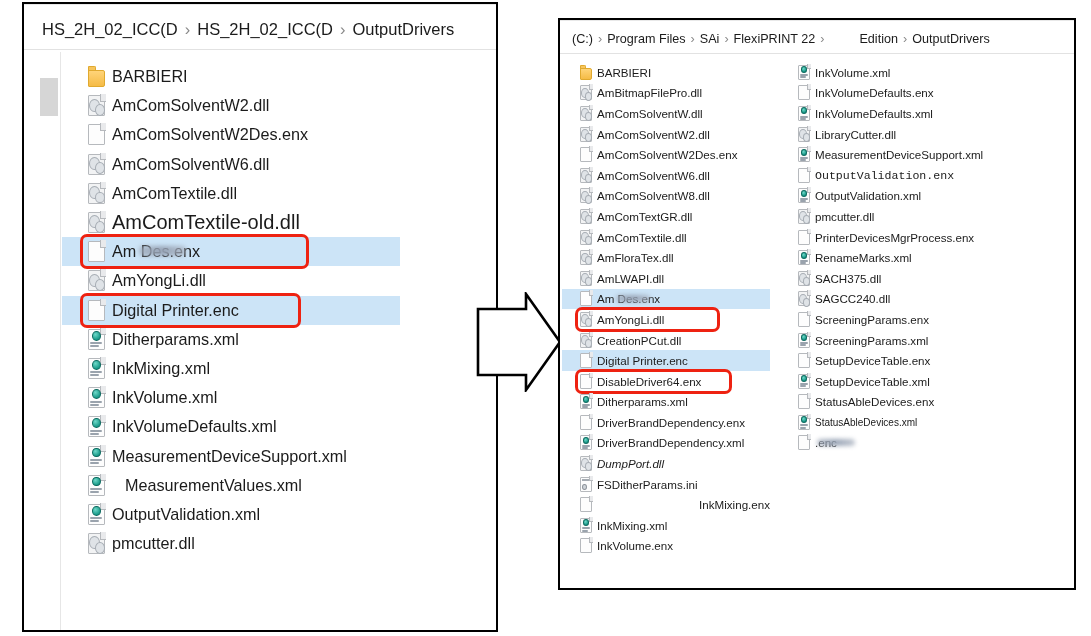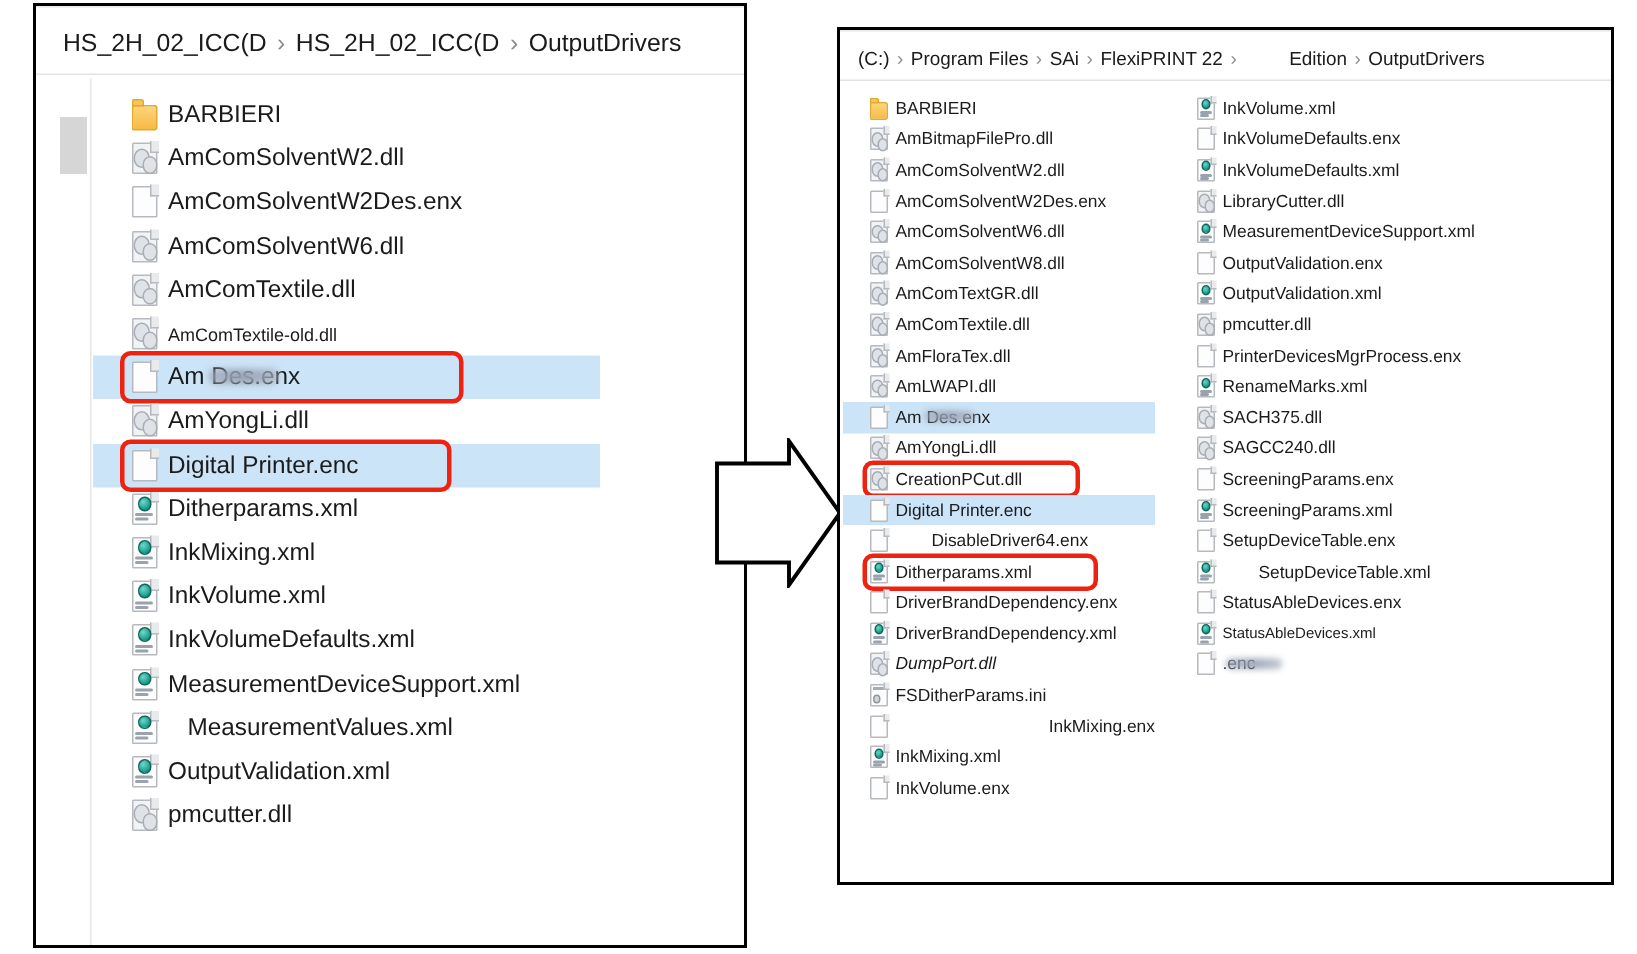--- a/index.html
+++ b/index.html
@@ -160,21 +160,21 @@
           </span>
           <span class="lbl" style="font-size: 16.2px;">AmComTextile.dll</span>
         </div>
         <div class="row" style="height: 29.2px; width: 338px; padding-left: 26px;">
           <span class="ic dll" style="width: 17px; height: 21px; margin-right: 7px;">
             <span class="page"></span>
             <span class="fold"></span>
             <span class="g1"></span>
             <span class="g2"></span>
           </span>
-          <span class="lbl" style="font-size: 12px;">AmComTextile-old.dll</span>
+          <span class="lbl" style="font-size: 20px;">AmComTextile-old.dll</span>
         </div>
         <div class="row sel" style="height: 29.2px; width: 338px; padding-left: 26px;">
           <span class="ic blank" style="width: 17px; height: 21px; margin-right: 7px;">
             <span class="page"></span>
             <span class="fold"></span>
           </span>
           <span class="lbl" style="font-size: 16.2px;">Am           Des.enx</span>
           <span class="smudge" style="left: 77px; top: 9px; width: 47px; height: 10px;"></span>
         </div>
         <div class="ringbox" style="left: 18px; top: 172.2px; width: 229px; height: 35px;"></div>
@@ -322,20 +322,29 @@
           </span>
           <span class="lbl" style="font-size: 11.6px;">AmBitmapFilePro.dll</span>
         </div>
         <div class="row" style="height: 20.6px; width: 208px; padding-left: 18px;">
           <span class="ic dll" style="width: 12px; height: 15px; margin-right: 5px;">
             <span class="page"></span>
             <span class="fold"></span>
             <span class="g1"></span>
             <span class="g2"></span>
           </span>
+          <span class="lbl" style="font-size: 11.6px;">AmComSolventW.dll</span>
+        </div>
+        <div class="row" style="height: 20.6px; width: 208px; padding-left: 18px;">
+          <span class="ic dll" style="width: 12px; height: 15px; margin-right: 5px;">
+            <span class="page"></span>
+            <span class="fold"></span>
+            <span class="g1"></span>
+            <span class="g2"></span>
+          </span>
           <span class="lbl" style="font-size: 11.6px;">AmComSolventW2.dll</span>
         </div>
         <div class="row" style="height: 20.6px; width: 208px; padding-left: 18px;">
           <span class="ic blank" style="width: 12px; height: 15px; margin-right: 5px;">
             <span class="page"></span>
             <span class="fold"></span>
           </span>
           <span class="lbl" style="font-size: 11.6px;">AmComSolventW2Des.enx</span>
         </div>
         <div class="row" style="height: 20.6px; width: 208px; padding-left: 18px;">
@@ -425,21 +434,21 @@
             <span class="fold"></span>
           </span>
           <span class="lbl" style="font-size: 11.6px;">Digital Printer.enc</span>
         </div>
         <div class="ringbox" style="left: 13px; top: 307px; width: 157px; height: 25px;"></div>
         <div class="row" style="height: 20.6px; width: 208px; padding-left: 18px;">
           <span class="ic blank" style="width: 12px; height: 15px; margin-right: 5px;">
             <span class="page"></span>
             <span class="fold"></span>
           </span>
-          <span class="lbl" style="font-size: 11.6px; margin-left: 24px;">DisableDriver64.enx</span>
+          <span class="lbl" style="font-size: 11.6px;">DisableDriver64.enx</span>
         </div>
         <div class="row" style="height: 20.6px; width: 208px; padding-left: 18px;">
           <span class="ic xml" style="width: 12px; height: 15px; margin-right: 5px;">
             <span class="page"></span>
             <span class="fold"></span>
             <span class="globe"></span>
             <span class="l1"></span>
             <span class="l2"></span>
           </span>
           <span class="lbl" style="font-size: 11.6px;">Ditherparams.xml</span>
@@ -544,21 +553,21 @@
         <div class="row" style="height: 20.6px; width: 230px; padding-left: 8px;">
           <span class="ic xml" style="width: 12px; height: 15px; margin-right: 5px;">
             <span class="page"></span>
             <span class="fold"></span>
             <span class="globe"></span>
             <span class="l1"></span>
             <span class="l2"></span>
           </span>
           <span class="lbl" style="font-size: 11.6px;">MeasurementDeviceSupport.xml</span>
         </div>
-        <div class="row" style="height: 20.6px; width: 230px; padding-left: 8px;">
+        <div class="row" style="height: 20.6px; width: 230px; padding-left: 8px; font-family: Liberation Mono, monospace;">
           <span class="ic blank" style="width: 12px; height: 15px; margin-right: 5px;">
             <span class="page"></span>
             <span class="fold"></span>
           </span>
           <span class="lbl" style="font-size: 11.6px;">OutputValidation.enx</span>
         </div>
         <div class="row" style="height: 20.6px; width: 230px; padding-left: 8px;">
           <span class="ic xml" style="width: 12px; height: 15px; margin-right: 5px;">
             <span class="page"></span>
             <span class="fold"></span>
@@ -629,21 +638,21 @@
           </span>
           <span class="lbl" style="font-size: 11.6px;">ScreeningParams.xml</span>
         </div>
         <div class="row" style="height: 20.6px; width: 230px; padding-left: 8px;">
           <span class="ic blank" style="width: 12px; height: 15px; margin-right: 5px;">
             <span class="page"></span>
             <span class="fold"></span>
           </span>
           <span class="lbl" style="font-size: 11.6px;">SetupDeviceTable.enx</span>
         </div>
-        <div class="row" style="height: 20.6px; width: 230px; padding-left: 8px; gap: 24px;">
+        <div class="row" style="height: 20.6px; width: 230px; padding-left: 8px;">
           <span class="ic xml" style="width: 12px; height: 15px; margin-right: 5px;">
             <span class="page"></span>
             <span class="fold"></span>
             <span class="globe"></span>
             <span class="l1"></span>
             <span class="l2"></span>
           </span>
           <span class="lbl" style="font-size: 11.6px;">SetupDeviceTable.xml</span>
         </div>
         <div class="row" style="height: 20.6px; width: 230px; padding-left: 8px;">

